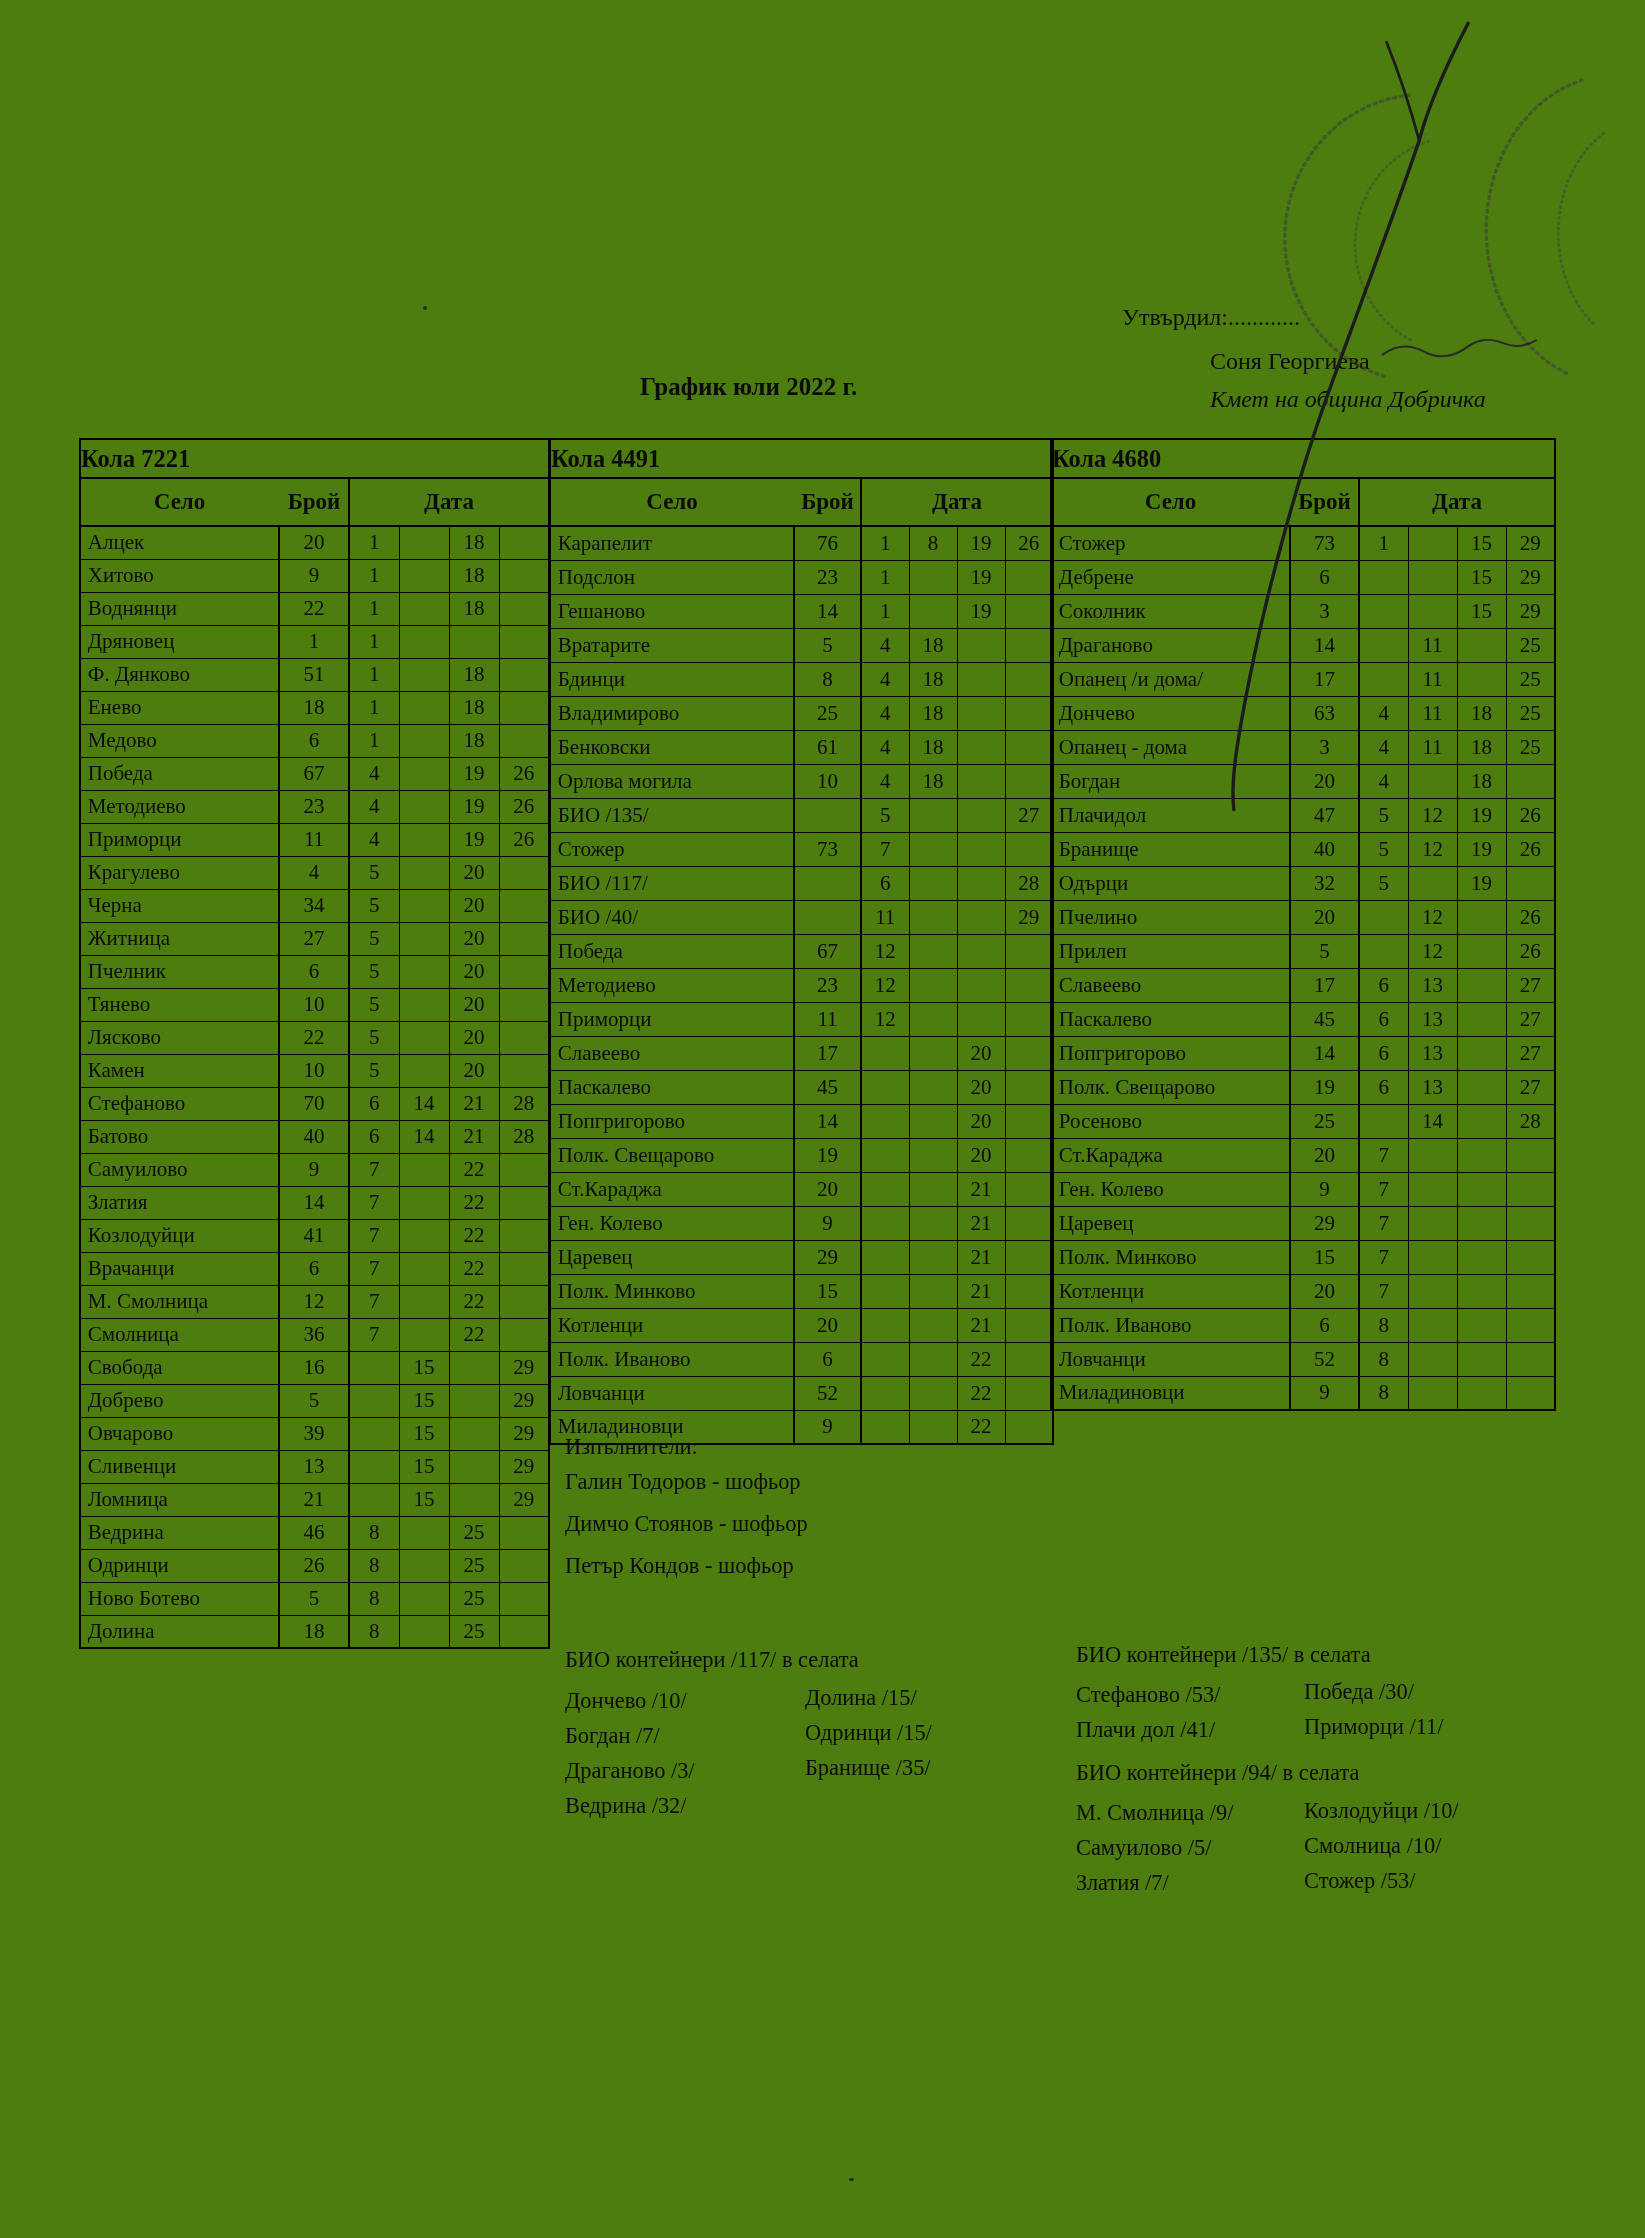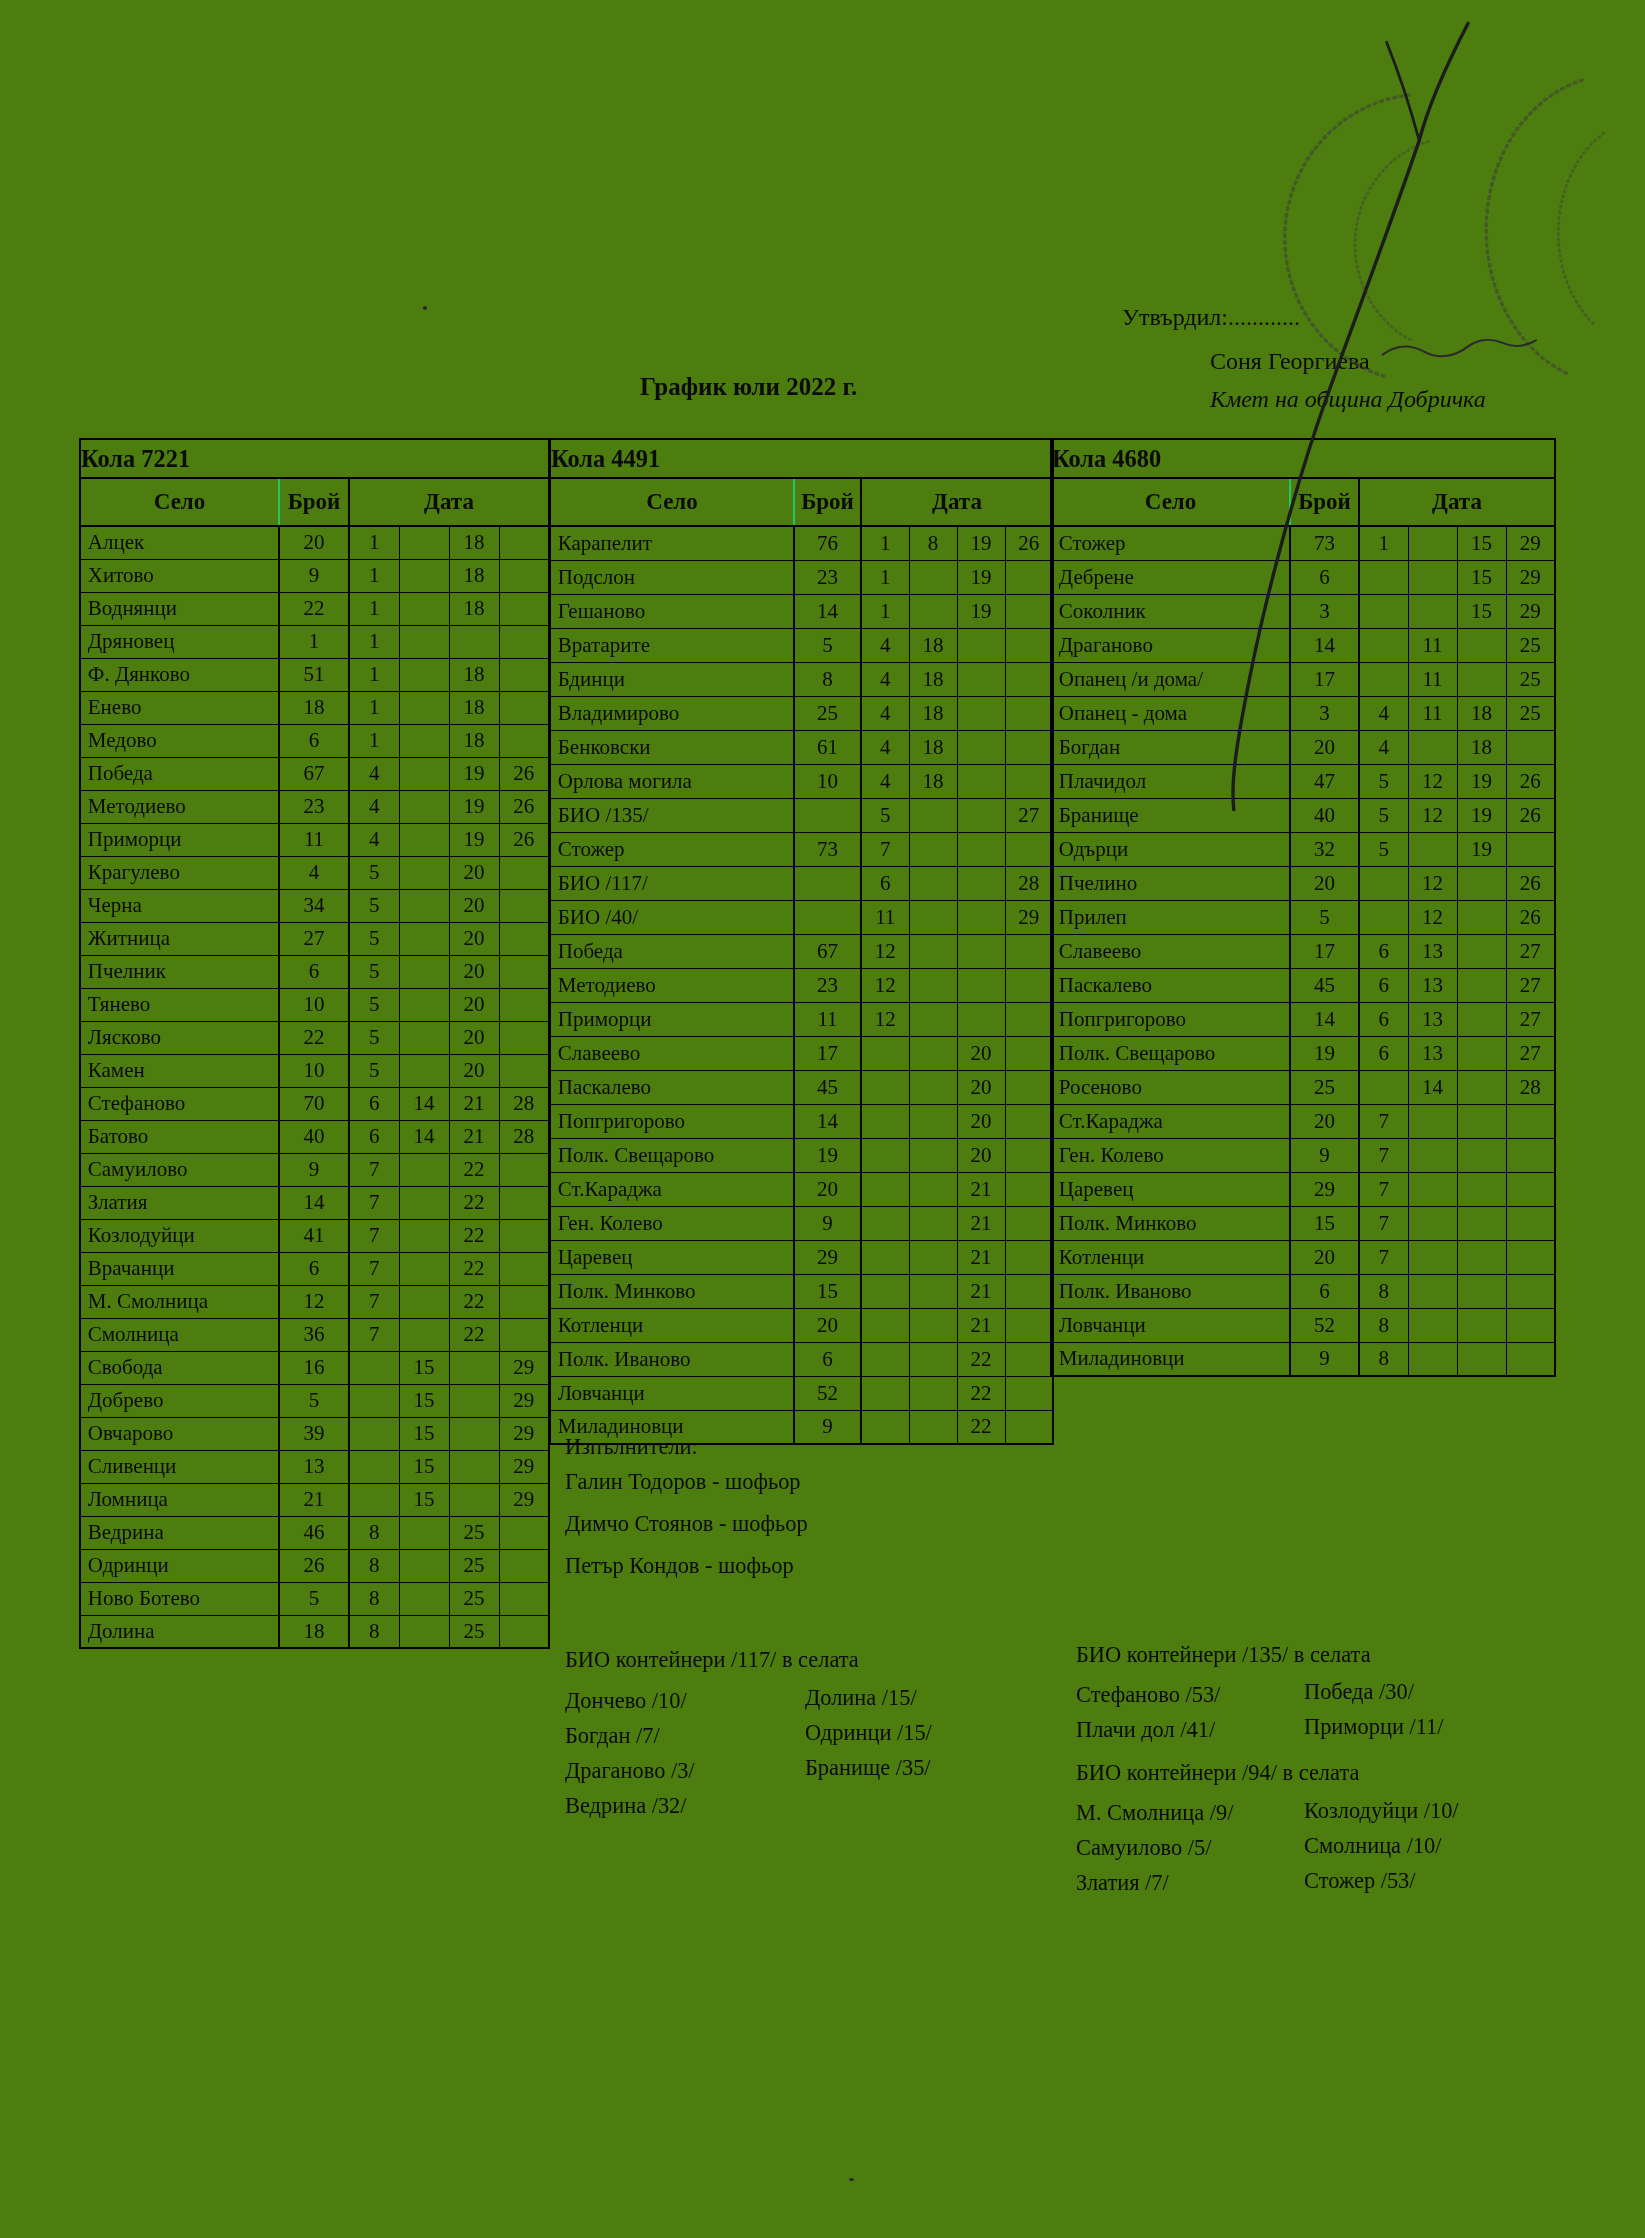--- a/index.html
+++ b/index.html
@@ -18,21 +18,21 @@
   table.sched {
     position:absolute; border-collapse:collapse; table-layout:fixed;
     border:2.7px solid #000;
   }
   .sched th, .sched td {
     border:1.4px solid #000; padding:0; white-space:nowrap; overflow:hidden;
     font-size:21px; color:#0b0b0b;
   }
   .sched thead tr.band1 th { height:37px; font-size:24.4px; font-weight:bold; text-align:left; border-bottom:2px solid #000; }
   .sched thead tr.band2 th { height:46px; font-size:23px; font-weight:bold; text-align:center; border-bottom:2px solid #000; }
-  .sched thead th.h-village { border-right:2px solid #22c55e; }
+  .sched thead th.h-village { border-right:2px solid #4d7c0f; }
   .sched thead th.h-count   { border-right:2px solid #000; }
   .sched td.village { text-align:left; padding-left:6.8px; border-right:2px solid #000; }
   .sched td.count   { text-align:center; border-right:2px solid #000; }
   .sched td.date    { text-align:center; }
   .t1 tbody tr { height:33px; }
   .t2 tbody tr { height:34px; }
   .t3 tbody tr { height:34px; }
 
   .t1 { left:79px; top:438px; width:470px; }
   .t2 { left:549px; top:438px; width:501px; }
@@ -648,20 +648,28 @@
           <td class="date">11</td>
           <td class="date"></td>
           <td class="date">25</td>
         </tr>
         <tr>
           <td class="village">Опанец /и дома/</td>
           <td class="count">17</td>
           <td class="date"></td>
           <td class="date">11</td>
           <td class="date"></td>
+          <td class="date">25</td>
+        </tr>
+        <tr>
+          <td class="village">Дончево</td>
+          <td class="count">63</td>
+          <td class="date">4</td>
+          <td class="date">11</td>
+          <td class="date">18</td>
           <td class="date">25</td>
         </tr>
         <tr>
           <td class="village">Опанец - дома</td>
           <td class="count">3</td>
           <td class="date">4</td>
           <td class="date">11</td>
           <td class="date">18</td>
           <td class="date">25</td>
         </tr>

